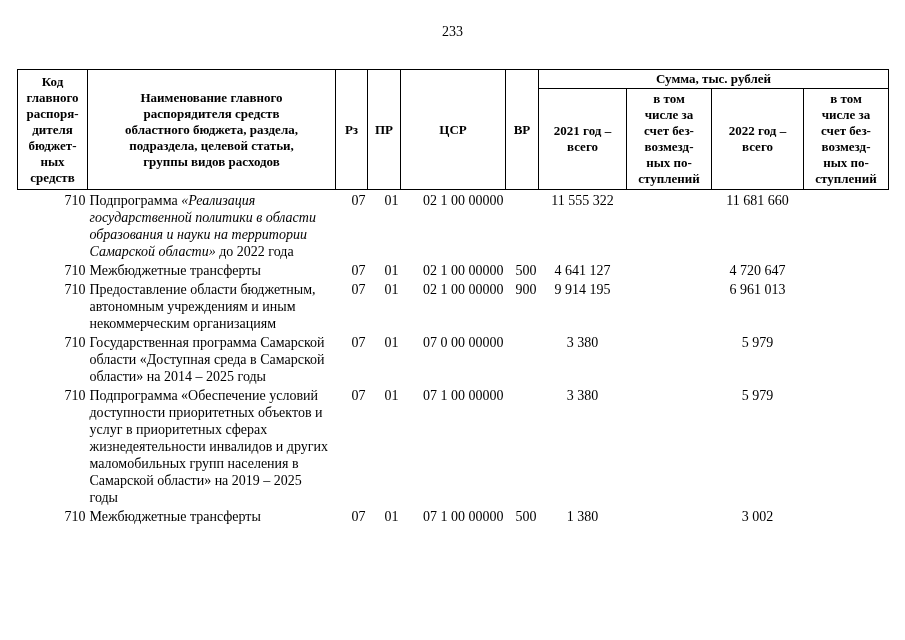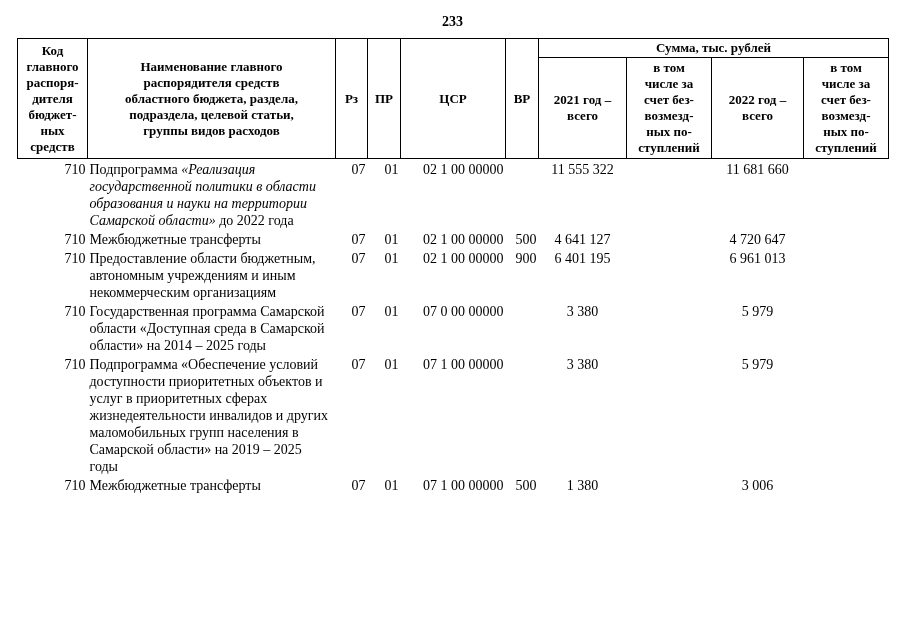--- a/index.html
+++ b/index.html
@@ -14,23 +14,22 @@
     width: 905px;
     height: 640px;
     background: #ffffff;
     color: #000000;
     font-family: "Liberation Serif", serif;
     box-sizing: border-box;
   }
   .page-number {
     text-align: center;
     font-size: 14px;
-    padding-top: 14px;
-    margin-bottom: 8px;
-    font-weight: bold;
+    padding-top: 24px;
+    margin-bottom: 29px;
   }
   table.budget {
     border-collapse: collapse;
     table-layout: fixed;
     margin-left: 17px;
     width: 871px;
   }
   table.budget thead th {
     border: 1px solid #000000;
     font-weight: bold;
@@ -144,21 +143,21 @@
           <td class="c-amt">4 720 647</td>
           <td class="c-amt"></td>
         </tr>
         <tr>
           <td class="c-center">710</td>
           <td class="c-name"><span>Предоставление области бюджетным, автономным учреждениям и иным некоммерческим организациям</span></td>
           <td class="c-center">07</td>
           <td class="c-center">01</td>
           <td class="c-center">02 1 00 00000</td>
           <td class="c-center">900</td>
-          <td class="c-amt">6 401 195</td>
+          <td class="c-amt">9 914 195</td>
           <td class="c-amt"></td>
           <td class="c-amt">6 961 013</td>
           <td class="c-amt"></td>
         </tr>
         <tr>
           <td class="c-center">710</td>
           <td class="c-name"><span>Государственная программа Самарской области «Доступная среда в Самарской области» на 2014 – 2025 годы</span></td>
           <td class="c-center">07</td>
           <td class="c-center">01</td>
           <td class="c-center">07 0 00 00000</td>
@@ -182,18 +181,18 @@
         </tr>
         <tr>
           <td class="c-center">710</td>
           <td class="c-name"><span>Межбюджетные трансферты</span></td>
           <td class="c-center">07</td>
           <td class="c-center">01</td>
           <td class="c-center">07 1 00 00000</td>
           <td class="c-center">500</td>
           <td class="c-amt">1 380</td>
           <td class="c-amt"></td>
-          <td class="c-amt">3 006</td>
+          <td class="c-amt">3 002</td>
           <td class="c-amt"></td>
         </tr>
       </tbody>
   </table>
 </div>
 
 </body></html>

